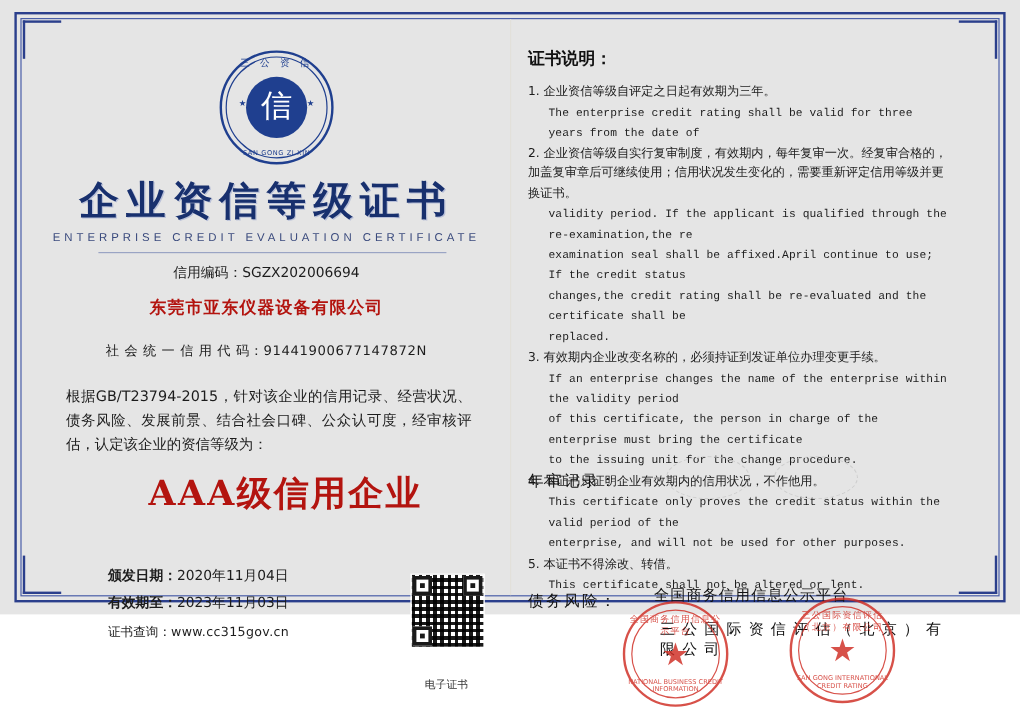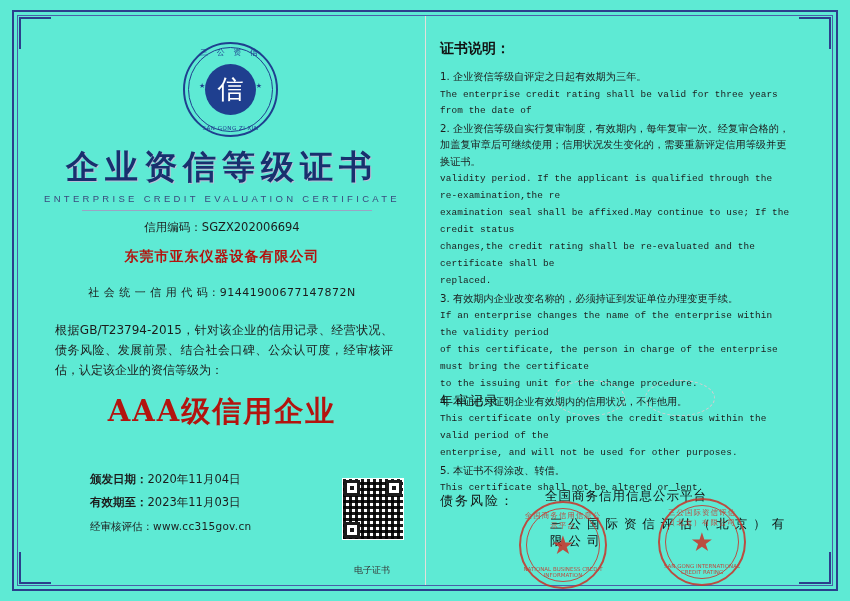--- a/index.html
+++ b/index.html
@@ -9,22 +9,22 @@
   body {
     width: 850px;
     height: 601px;
     background: #ffffff;
     font-family: "Liberation Sans", sans-serif;
     overflow: hidden;
   }
   .certificate {
     position: relative;
     width: 850px;
-    height: 601px;
-    background: #5eead4;
+    height: 512px;
+    background: #e5e5e5;
     box-sizing: border-box;
     text-decoration: underline;
   }
   
   .frame-outer {
     position: absolute;
     left: 12px;
     top: 10px;
     right: 12px;
     bottom: 10px;
@@ -188,21 +188,21 @@
     width: 338px;
     font-size: 12px;
     line-height: 20px;
     color: #1c1c1c;
     text-align: justify;
     font-family: "DejaVu Sans", sans-serif;
   }
   .grade {
     position: absolute;
     top: 372px;
-    left: 0;
+    left: 16px;
     width: 100%;
     text-align: center;
     font-size: 29px;
     font-weight: bold;
     color: #b3140f;
     letter-spacing: 2px;
     font-family: "DejaVu Serif", serif;
   }
   .dates {
     position: absolute;
@@ -279,20 +279,21 @@
     line-height: 16.5px;
     color: #1c1c1c;
     margin-bottom: 1px;
     font-family: "DejaVu Sans", sans-serif;
   }
   .clause.en {
     font-family: "Liberation Mono", monospace;
     font-size: 9.4px;
     letter-spacing: 0.1px;
     line-height: 16.5px;
+    margin-left: 17px;
   }
   .annual-review {
     position: absolute;
     left: 0;
     top: 352px;
     font-size: 13px;
     color: #111;
     letter-spacing: 2px;
     font-family: "DejaVu Sans", sans-serif;
   }
@@ -430,21 +431,21 @@
     <div class="dates">
       <div>
         <span class="lbl">颁发日期：</span><span>2020年11月04日</span>
       </div>
       <div>
         <span class="lbl">有效期至：</span><span>2023年11月03日</span>
       </div>
     </div>
 
     <div class="query-line">
-      <span>经审核评估：</span><span class="url">www.cc315gov.cn</span>
+      <span>证书查询：</span><span class="url">www.cc315gov.cn</span>
     </div>
 
     <div class="qr">
       <div class="qr-corner" style="left:1px;top:1px;">
           <i></i>
         </div>
       <div class="qr-corner" style="right:1px;top:1px;">
           <i></i>
         </div>
       <div class="qr-corner" style="left:1px;bottom:1px;">
@@ -456,21 +457,21 @@
 
   <div class="right-panel">
 
     <div class="right-title">证书说明：</div>
 
     <div class="clause">1. 企业资信等级自评定之日起有效期为三年。</div>
     <div class="clause en">The enterprise credit rating shall be valid for three years from the date of</div>
 
     <div class="clause">2. 企业资信等级自实行复审制度，有效期内，每年复审一次。经复审合格的，加盖复审章后可继续使用；信用状况发生变化的，需要重新评定信用等级并更换证书。</div>
     <div class="clause en">validity period. If the applicant is qualified through the re-examination,the re</div>
-    <div class="clause en">examination seal shall be affixed.May continue to use; If the credit status</div>
+    <div class="clause en">examination seal shall be affixed.April continue to use; If the credit status</div>
     <div class="clause en">changes,the credit rating shall be re-evaluated and the certificate shall be</div>
     <div class="clause en">replaced.</div>
 
     <div class="clause">3. 有效期内企业改变名称的，必须持证到发证单位办理变更手续。</div>
     <div class="clause en">If an enterprise changes the name of the enterprise within the validity period</div>
     <div class="clause en">of this certificate, the person in charge of the enterprise must bring the certificate</div>
     <div class="clause en">to the issuing unit for the change procedure.</div>
 
     <div class="clause">4. 本证书只证明企业有效期内的信用状况，不作他用。</div>
     <div class="clause en">This certificate only proves the credit status within the valid period of the</div>

